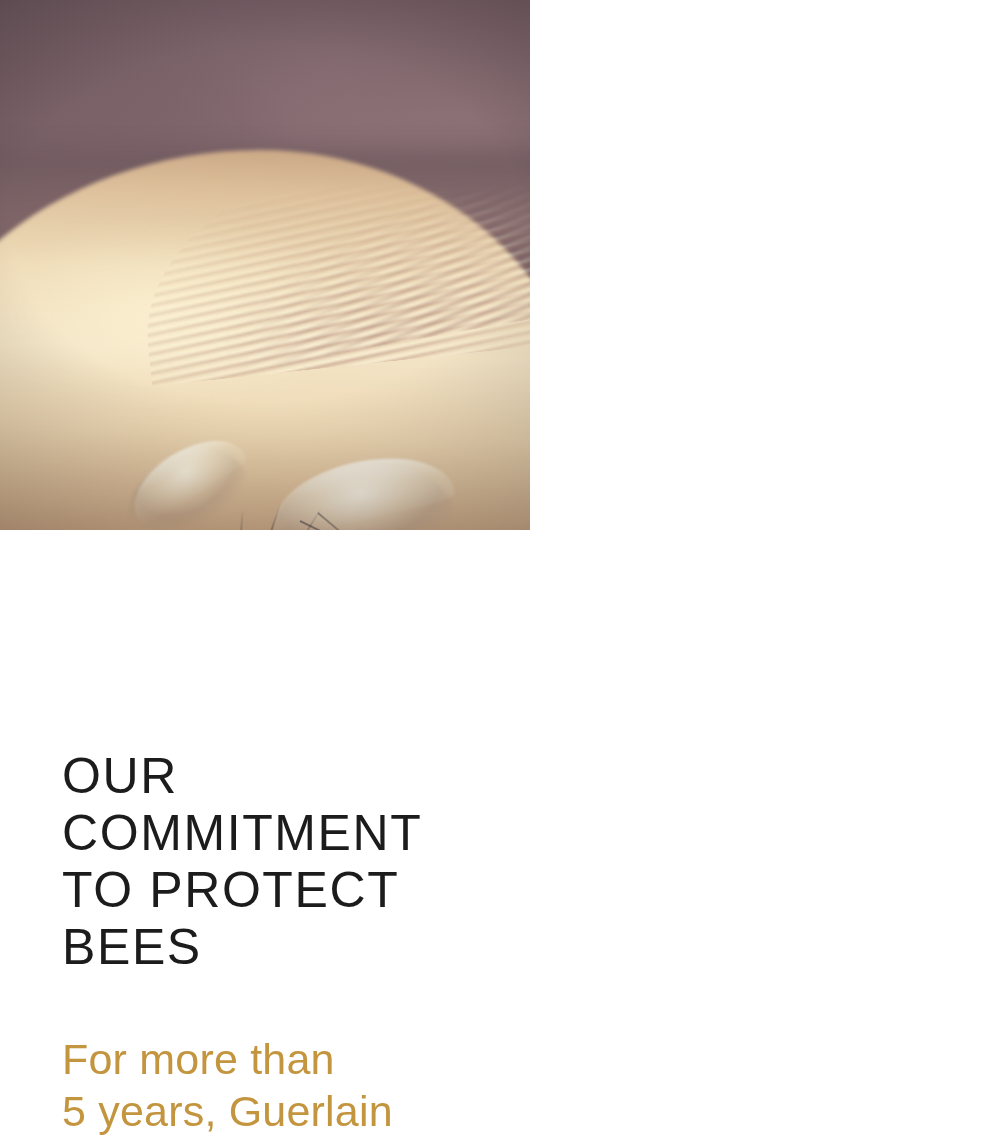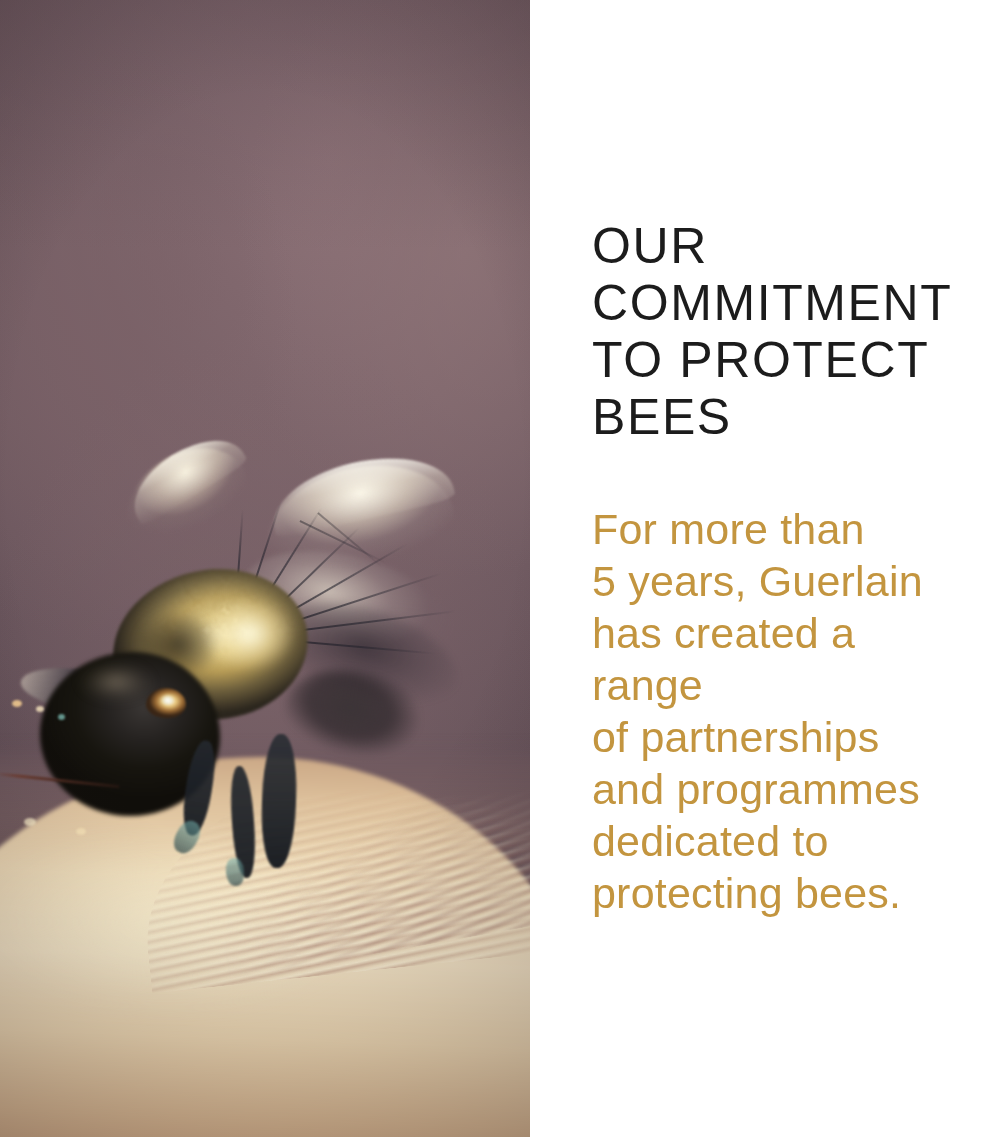--- a/index.html
+++ b/index.html
@@ -12,21 +12,21 @@
     font-family:"Liberation Sans", sans-serif;
     overflow:hidden;
   }
 
   #page {
     position:relative;
     width:1000px;
     height:1137px;
     background:#ffffff;
     display:flex;
-    flex-direction:row;
+    flex-direction:column;
   }
 
   
   #photo-panel {
     position:relative;
     width:530px;
     height:1137px;
     overflow:hidden;
     background:#6e5a60;
     flex:0 0 530px;

